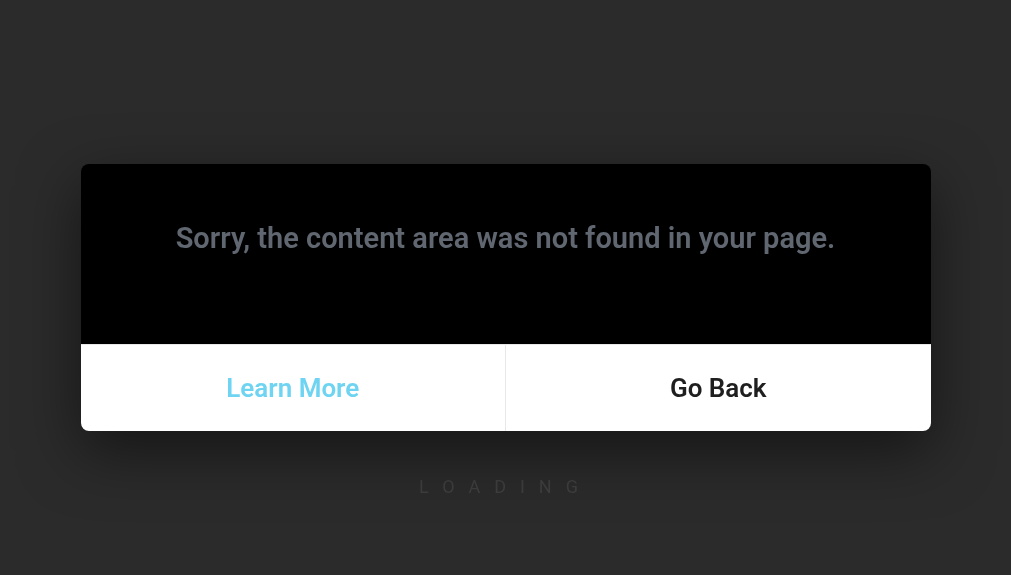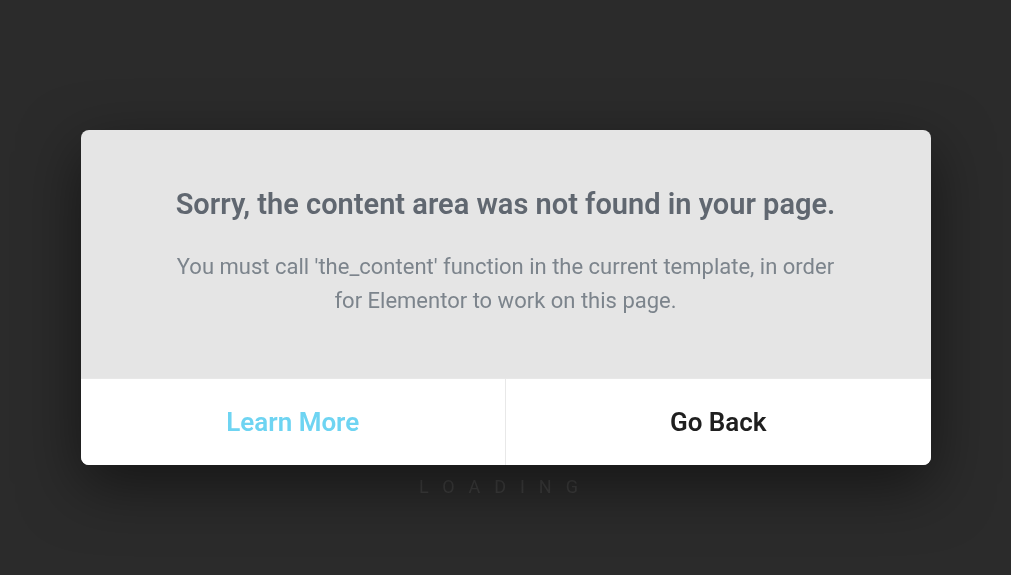--- a/index.html
+++ b/index.html
@@ -24,21 +24,21 @@
       left: 50%;
       transform: translateX(-50%);
       color: #3f3f3f;
       font-size: 18px;
       letter-spacing: 14px;
       font-weight: 400;
       z-index: 0;
     }
     .modal {
       width: 850px;
-      background: #e5e5e5;
+      background: #000000;
       border-radius: 8px;
       box-shadow: 0 20px 60px rgba(0,0,0,0.5);
       overflow: hidden;
       z-index: 1;
       position: relative;
       margin-top: 20px;
     }
     .modal-body {
       padding: 56px 50px 60px 50px;
       text-align: center;
@@ -84,19 +84,18 @@
     }
   </style>
 </head>
 <body>
 
 <div class="backdrop-text">LOADING</div>
 
 <div class="modal">
   <div class="modal-body">
     <h2 class="modal-title">Sorry, the content area was not found in your page.</h2>
-    <p class="modal-message">You must call 'the_content' function in the current template, in order for Elementor to work on this page.</p>
   </div>
   <div class="modal-actions">
     <button class="modal-button btn-learn">Learn More</button>
     <button class="modal-button btn-back">Go Back</button>
   </div>
 </div>
 
 </body></html>

